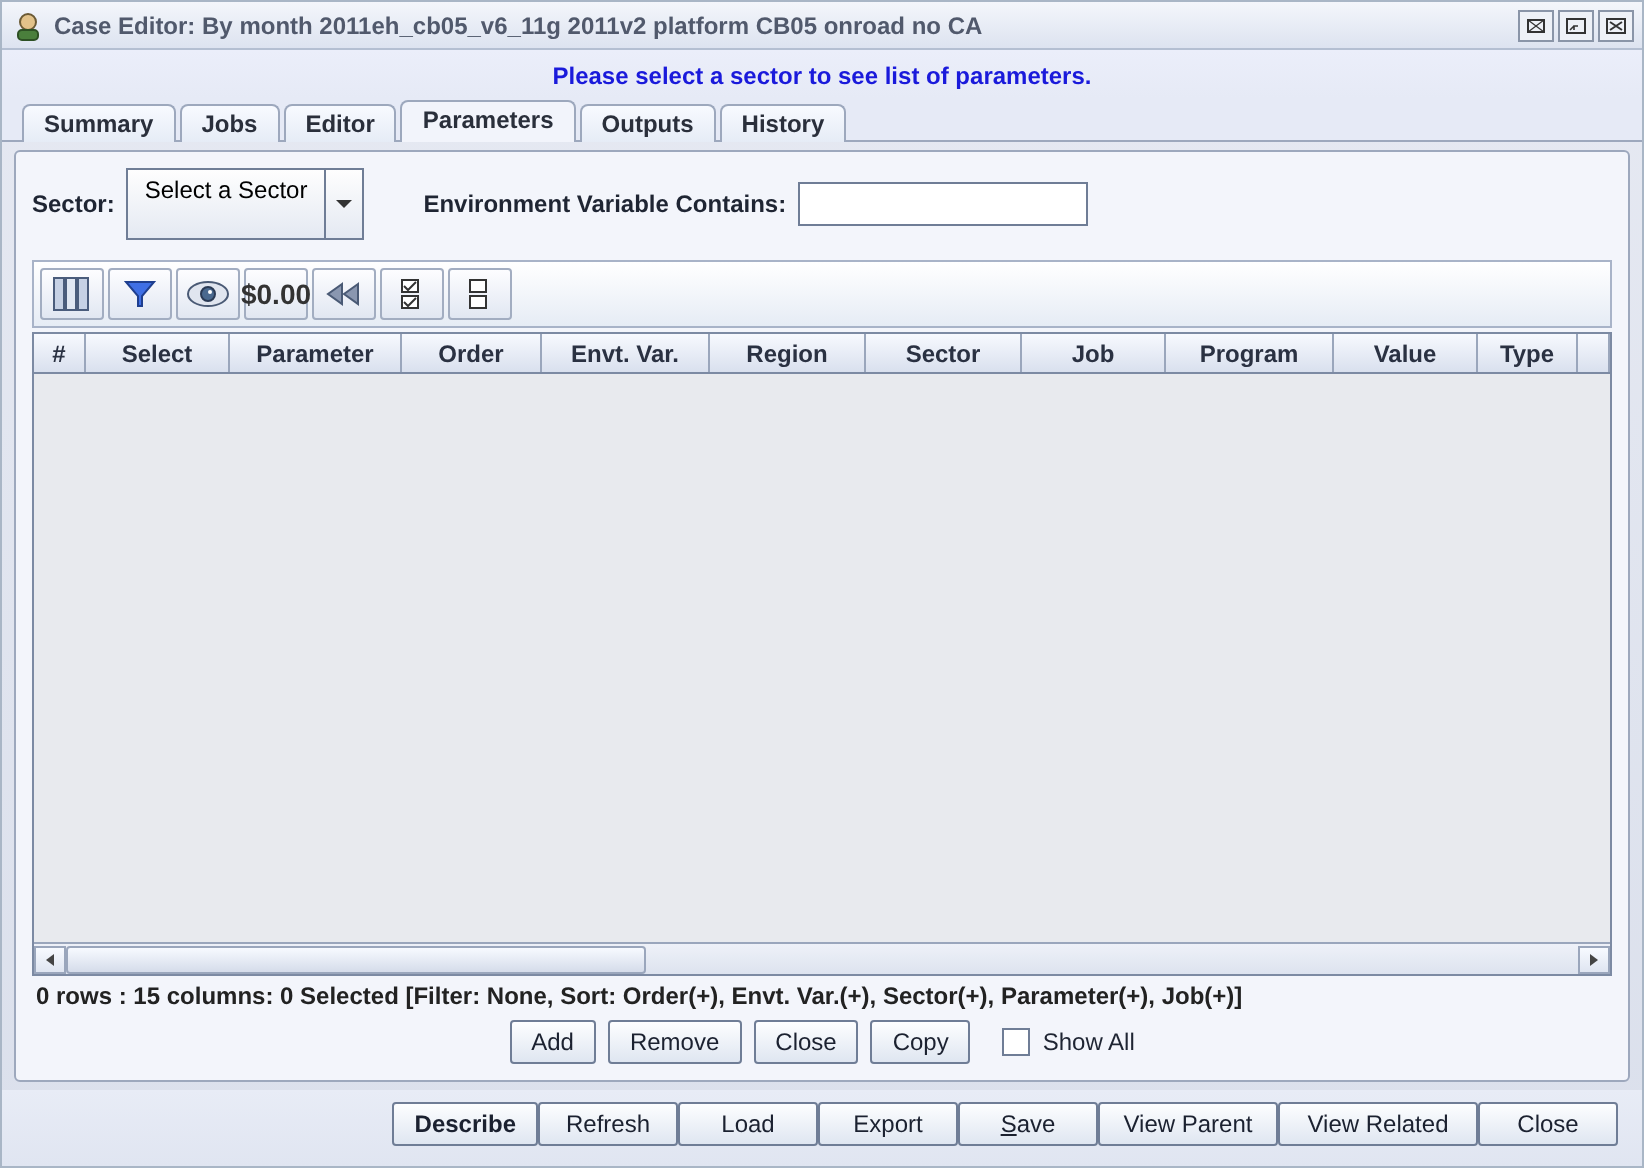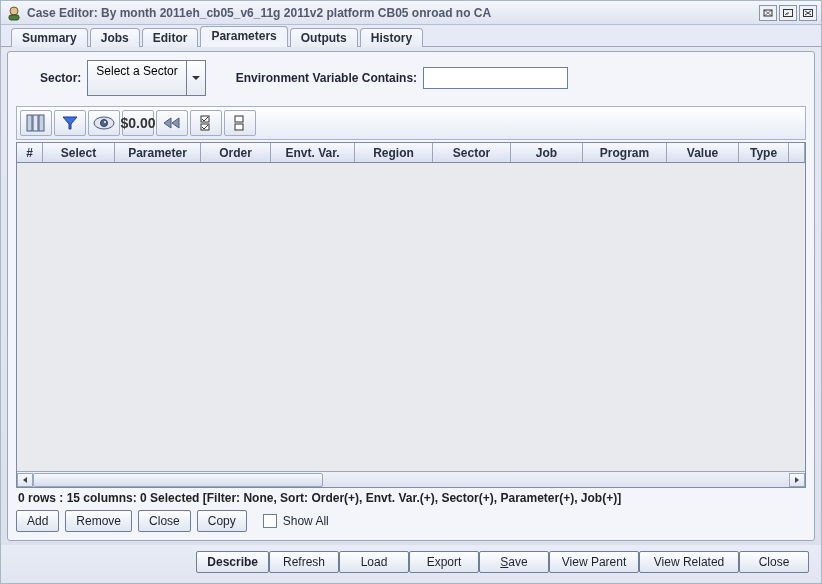--- a/index.html
+++ b/index.html
@@ -63,21 +63,21 @@
   
   .content {
     flex:1 1 auto;
     margin:4px 6px;
     border:1px solid #9da8bd;
     border-radius:3px;
     background:#f3f5fb;
     display:flex; flex-direction:column;
     padding:8px 8px 6px 8px;
   }
-  .row { display:flex; align-items:center; gap:6px;margin-left:24px; }
+  .row { display:flex; align-items:center; gap:6px; }
   .label { font-weight:bold; color:#1f2533; }
   .combo {
     display:flex; align-items:stretch;
     border:1px solid #6f7d96;
     background:linear-gradient(#fefefe,#e4e9f2);
     height:36px;
   }
   .combo .combo-text { padding:3px 8px; border-right:1px solid #6f7d96; }
   .combo .combo-btn { width:18px; display:flex; align-items:center; justify-content:center; cursor:pointer; }
   .textbox {
@@ -145,21 +145,21 @@
   .hscroll .thumb {
     position:absolute; left:0; top:0; height:14px; width:290px;
     background:linear-gradient(#f7faff,#d5dcea);
     border:1px solid #9aa6bc;
     border-radius:2px;
   }
   .status-line {
     padding:3px 2px; font-weight:bold; color:#222;
   }
   
-  .actions { display:flex; align-items:center; gap:6px; padding:2px 0; }
+  .actions { display:flex; align-items:center; gap:6px; padding:2px 0;justify-content:center; }
   .btn {
     border:1px solid #6f7d96;
     background: linear-gradient(#fdfeff,#dfe6f1);
     padding:3px 10px; height:22px;
     display:flex; align-items:center; justify-content:center;
     font-weight:normal; color:#1b2130;
     cursor:pointer;
     border-radius:2px;
   }
   .btn.bold { font-weight:bold; }
@@ -207,20 +207,21 @@
       </span>
       <span class="win-btn">
         <svg width="12" height="10" viewBox="0 0 12 10">
             <rect x="1.5" y="1.5" width="9" height="7" fill="none" stroke="#333"></rect>
             <path d="M3 3 L9 7 M9 3 L3 7" stroke="#333" stroke-width="1"></path>
           </svg>
       </span>
     </span>
   </div>
 
+  <div class="banner">Please select a sector to see list of parameters.</div>
 
   <div class="tabs">
     <div class="tab">Summary</div>
     <div class="tab">Jobs</div>
     <div class="tab">Editor</div>
     <div class="tab active">Parameters</div>
     <div class="tab">Outputs</div>
     <div class="tab">History</div>
   </div>
 

